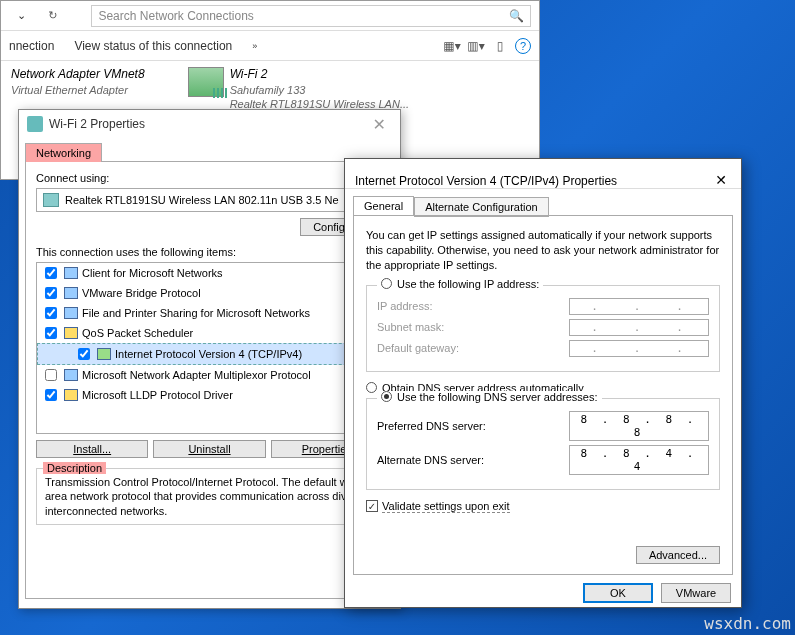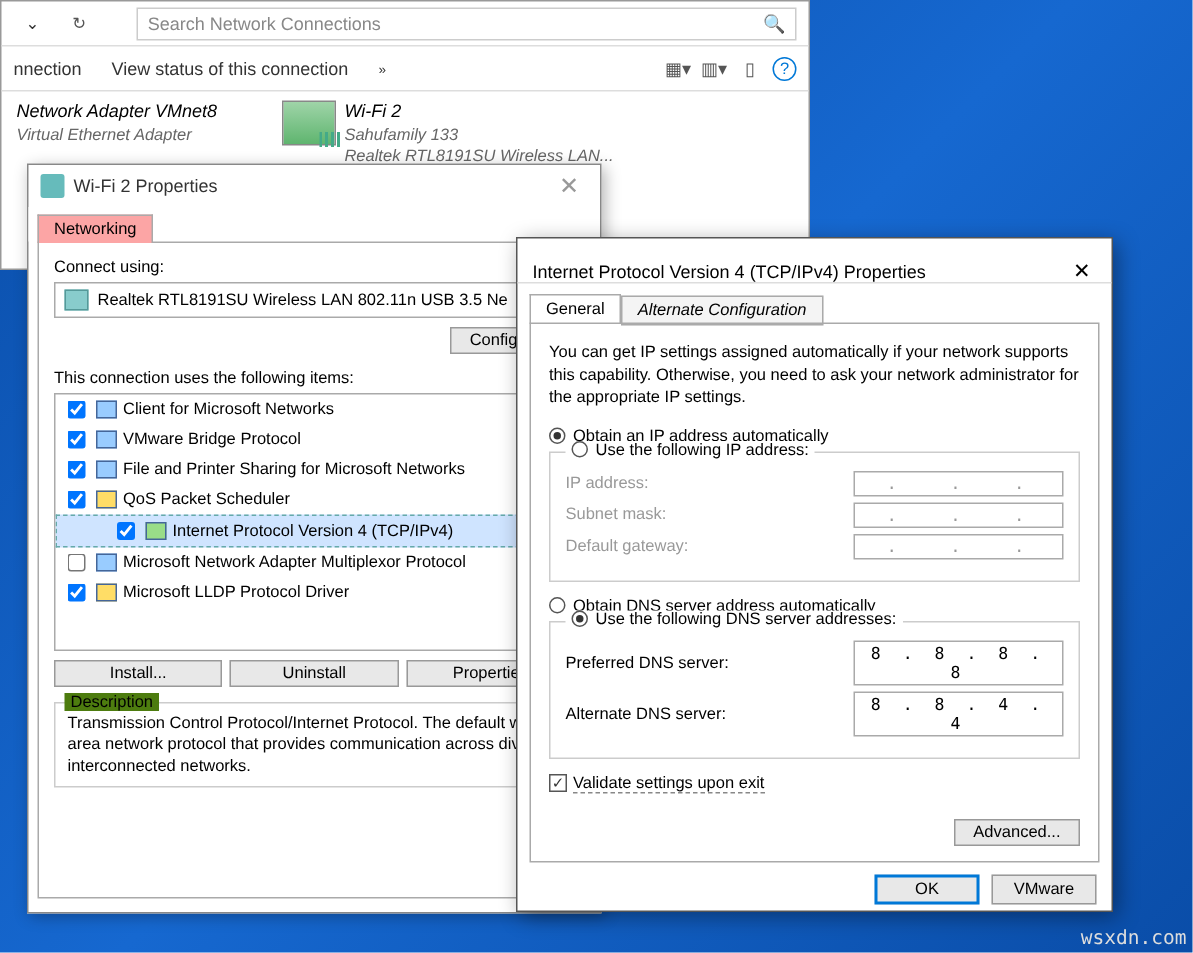--- a/index.html
+++ b/index.html
@@ -33,51 +33,51 @@
 .adapter-icon { width:16px; height:14px; background:#8cc; border:1px solid #599; }
 .btn { border: 1px solid #999; background: #e8e8e8; padding: 2px 12px; font-size: 11px; min-width: 70px; text-align:center; }
 .btn-row-right { text-align: right; margin-bottom: 10px; }
 .items-box { border: 1px solid #aaa; height: 172px; overflow-y: auto; margin-bottom: 6px; position: relative; }
 .item-row { display: flex; align-items: center; padding: 1px 4px; gap: 4px; font-size: 11px; }
 .item-row.selected { background: #cfe4ff; border: 1px dashed #6aa; padding-left: 36px; }
 .chk { width: 12px; height: 12px; }
 .item-icon { width: 14px; height: 12px; background:#9cf; border:1px solid #469; }
 .item-icon.y { background:#fd6; }
 .item-icon.g { background:#9d8; }
-.btn-row3 { display: flex; gap: 5px; margin-bottom: 10px; }
+.btn-row3 { display: flex; gap: 5px; margin-bottom: 10px; text-decoration: underline; }
 .btn-row3 .btn { flex: 1; }
 .grp { border: 1px solid #ccc; padding: 6px 8px; position: relative; }
-.grp-title { position: absolute; top: -7px; left: 6px; background: #4d7c0f; padding: 0 4px; font-size: 11px; }
+.grp-title { position: absolute; top: -7px; left: 6px; background: #fca5a5; padding: 0 4px; font-size: 11px; }
 .desc-text { font-size: 11px; line-height: 1.3; }
 
 .ipv4-props { position: absolute; top: 158px; left: 344px; width: 398px; height: 450px; background: #fff; border: 1px solid #555; box-shadow: 3px 3px 14px rgba(0,0,0,0.4); }
 .ipv4-title { height: 30px; display: flex; align-items: flex-end; padding: 0 10px; font-size: 12px; border-bottom: 1px solid #ddd; }
 .ipv4-close { margin-left: auto; font-size: 14px; padding: 0 4px; }
 .ipv4-tabs { display: flex; padding: 6px 8px 0 8px; }
 .ipv4-tab { border: 1px solid #aaa; border-bottom: none; padding: 3px 10px; font-size: 11px; background: #fff; position:relative; top:1px; }
-.ipv4-tab.inactive { background: #f4f4f4; top:2px; border-bottom:1px solid #aaa;font-style:italic; }
+.ipv4-tab.inactive { background: #f4f4f4; top:2px; border-bottom:1px solid #aaa; }
 .ipv4-body { border: 1px solid #aaa; margin: 0 8px 8px 8px; padding: 12px; font-size: 11px; height: 360px; position: relative; }
 .info-text { line-height: 1.35; margin-bottom: 12px; }
 .radio-row { display: flex; align-items: center; gap: 5px; margin: 4px 0; }
 .radio { width: 11px; height: 11px; border: 1px solid #555; border-radius: 50%; display: inline-flex; align-items:center; justify-content:center; }
 .radio.checked::after { content:""; width:5px; height:5px; background:#333; border-radius:50%; }
 .field-grp { border: 1px solid #ccc; padding: 8px 10px 10px 10px; margin: 2px 0 10px 0; position: relative; }
 .field-grp .radio-row { margin-top:-16px; background:#fff; width:fit-content; padding:0 4px; margin-bottom:8px; }
 .field-row { display: flex; align-items: center; margin: 4px 0; }
 .field-label { flex: 1; }
 .field-label.disabled { color: #999; }
 .ip-input { width: 140px; border: 1px solid #aaa; padding: 1px 4px; font-family: monospace; text-align: center; letter-spacing: 4px; font-size: 11px; background:#fff; }
 .ip-input.disabled { background: #fff; color:#999; }
 .check-row { display: flex; align-items: center; gap: 4px; margin-top: 8px; }
 .check { width: 12px; height: 12px; border: 1px solid #555; display:inline-flex; align-items:center; justify-content:center; font-size:10px; }
 .check.checked::after { content:"✓"; color:#333; }
 .adv-btn { position: absolute; bottom: 10px; right: 12px; }
 .ok-cancel { display: flex; justify-content: flex-end; gap: 8px; padding: 0 10px 10px 0; }
 .btn.default { border: 2px solid #0078d7; }
-.watermark { position:absolute; bottom:2px; right:4px; font-size:13px; color:#ddd; font-family:monospace;padding-left:20px; }
+.watermark { position:absolute; bottom:2px; right:4px; font-size:16px; color:#ddd; font-family:monospace;padding-left:20px; }
 </style>
 </head>
 <body>
 
 <div class="explorer">
   <div class="explorer-toolbar">
     <span class="dropdown-arrow">⌄</span>
     <span class="refresh-btn">↻</span>
     <div class="search-box">
       <span>Search Network Connections</span>
@@ -186,24 +186,20 @@
     <span>Internet Protocol Version 4 (TCP/IPv4) Properties</span>
     <span class="ipv4-close">✕</span>
   </div>
   <div class="ipv4-tabs">
     <div class="ipv4-tab">General</div>
     <div class="ipv4-tab inactive">Alternate Configuration</div>
   </div>
   <div class="ipv4-body">
     <div class="info-text">You can get IP settings assigned automatically if your network supports this capability. Otherwise, you need to ask your network administrator for the appropriate IP settings.</div>
 
-    <div class="radio-row">
-      <span class="radio checked"></span>
-      <span>Obtain an IP address automatically</span>
-    </div>
     <div class="field-grp">
       <div class="radio-row">
         <span class="radio"></span>
         <span>Use the following IP address:</span>
       </div>
       <div class="field-row">
           <span class="field-label disabled">IP address:</span>
           <span class="ip-input disabled">.&nbsp;&nbsp;&nbsp;.&nbsp;&nbsp;&nbsp;.</span>
         </div>
       <div class="field-row">

